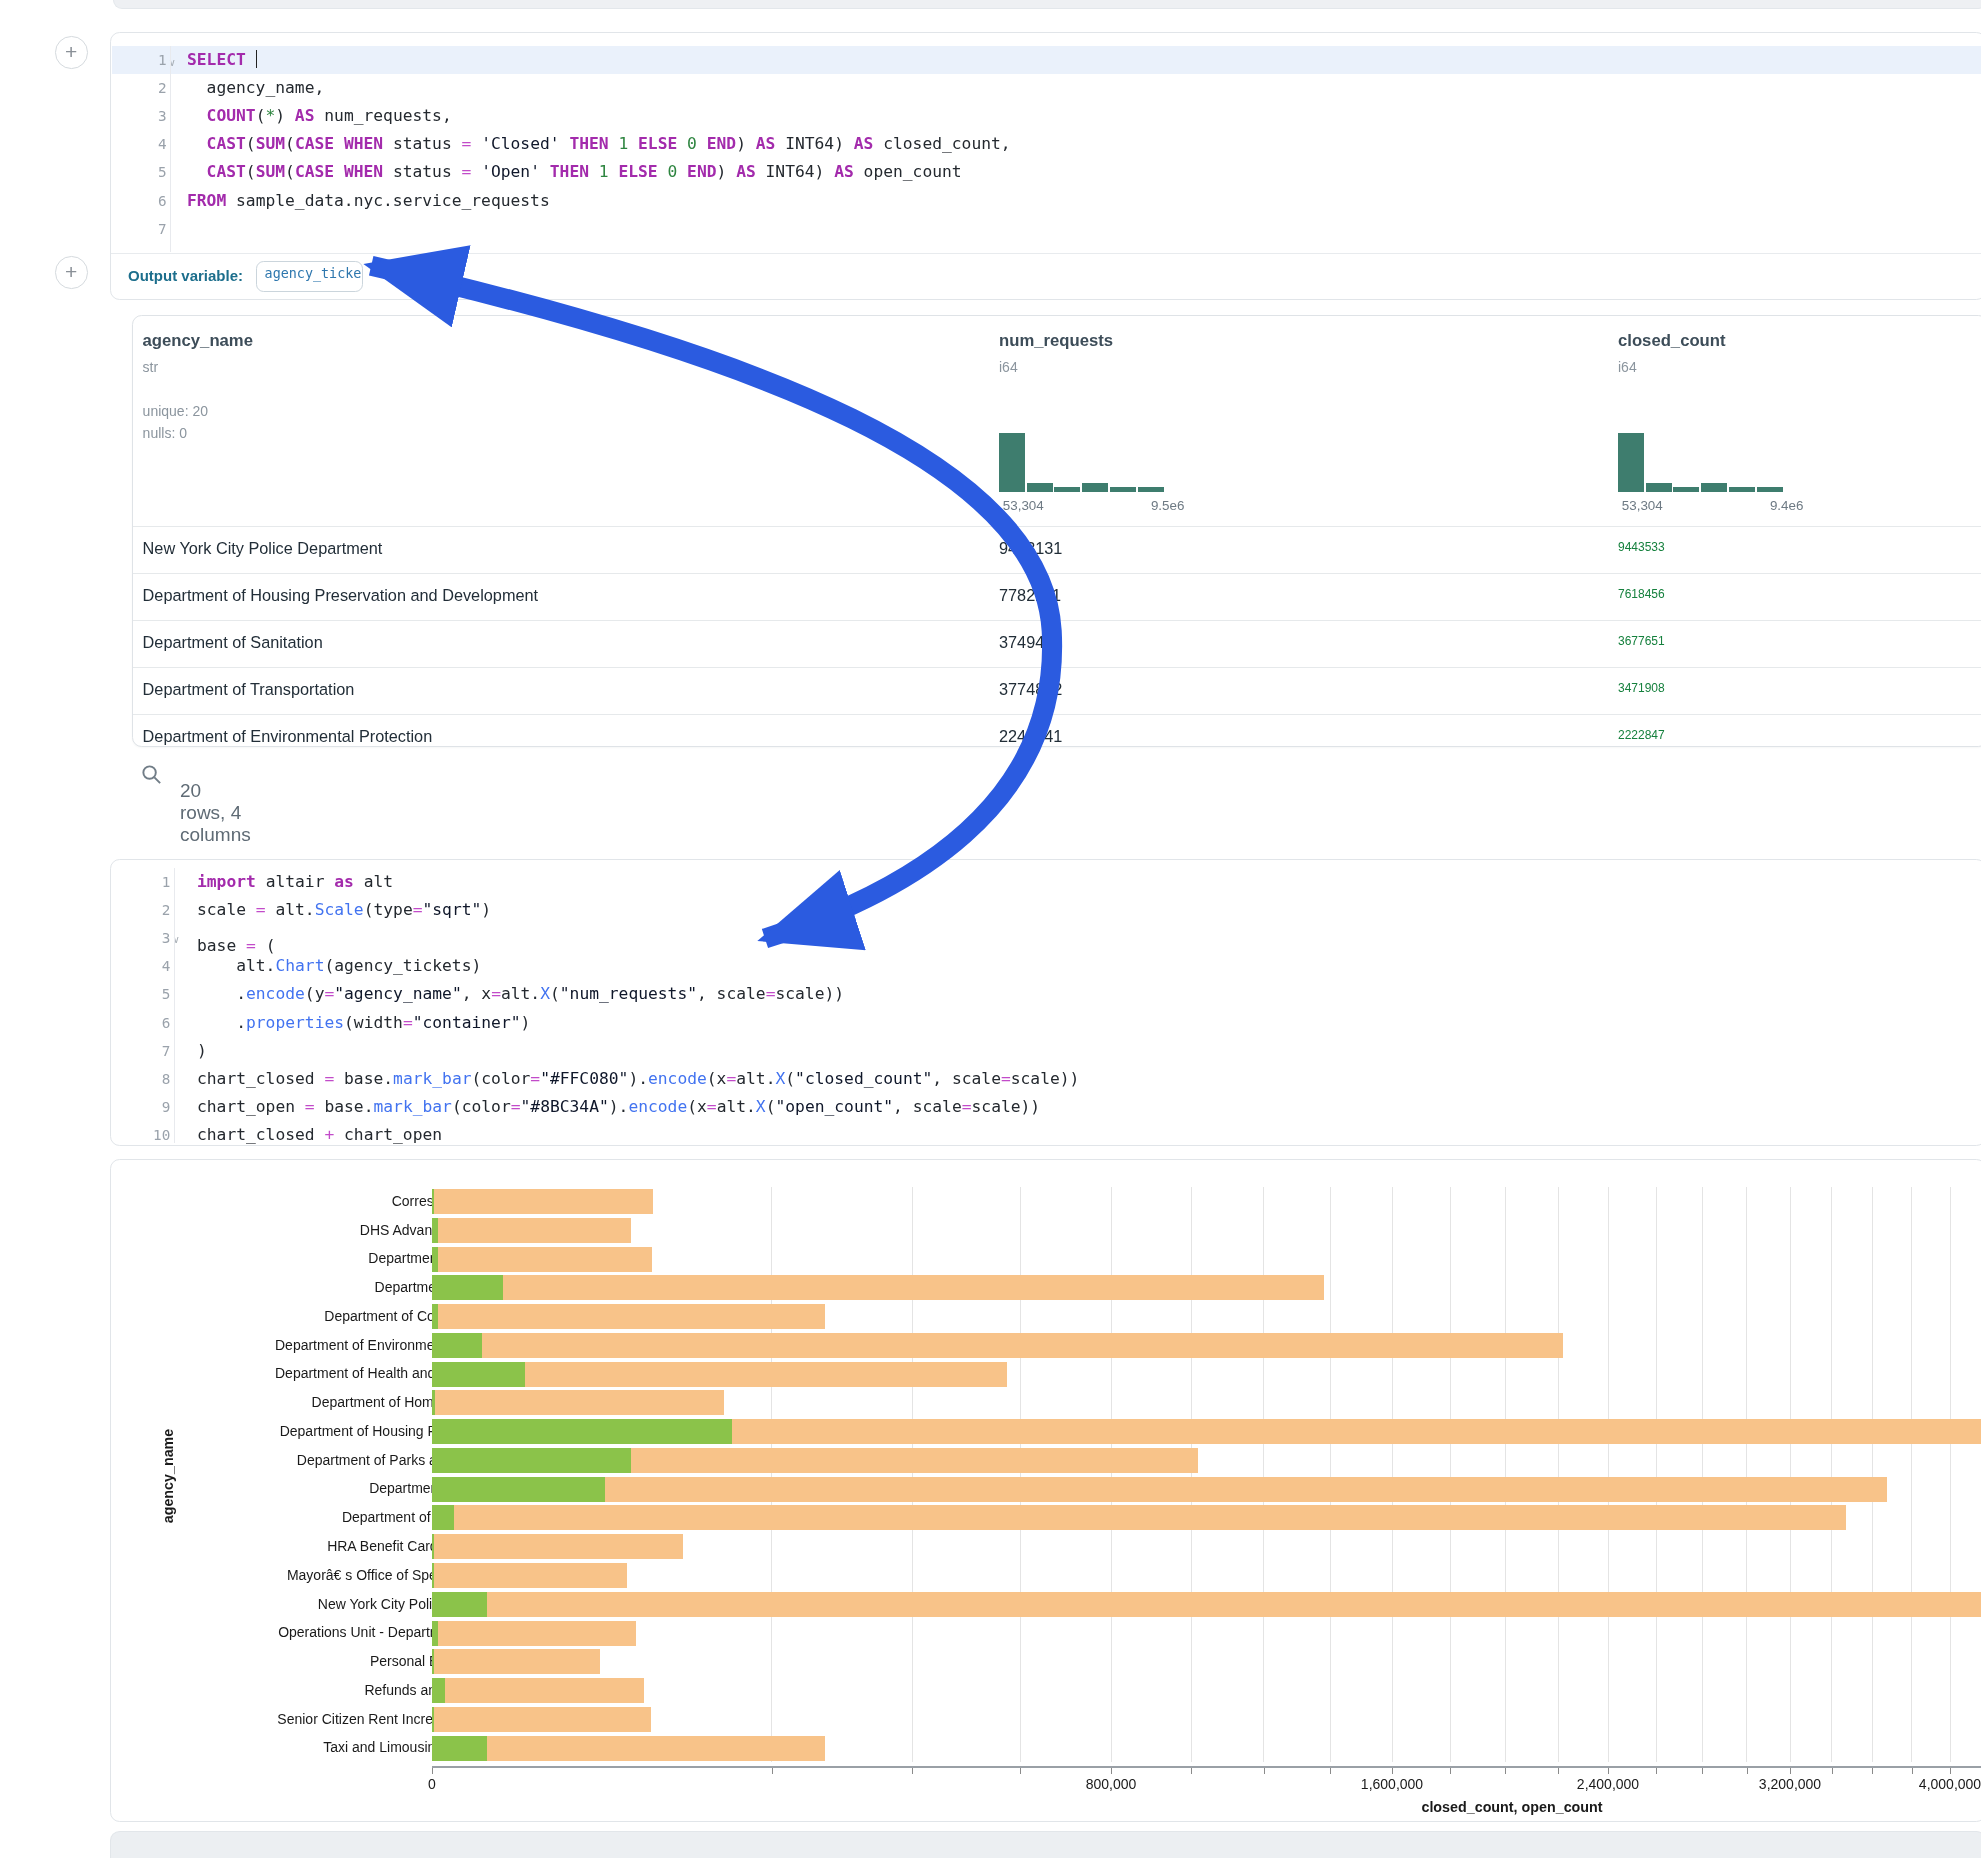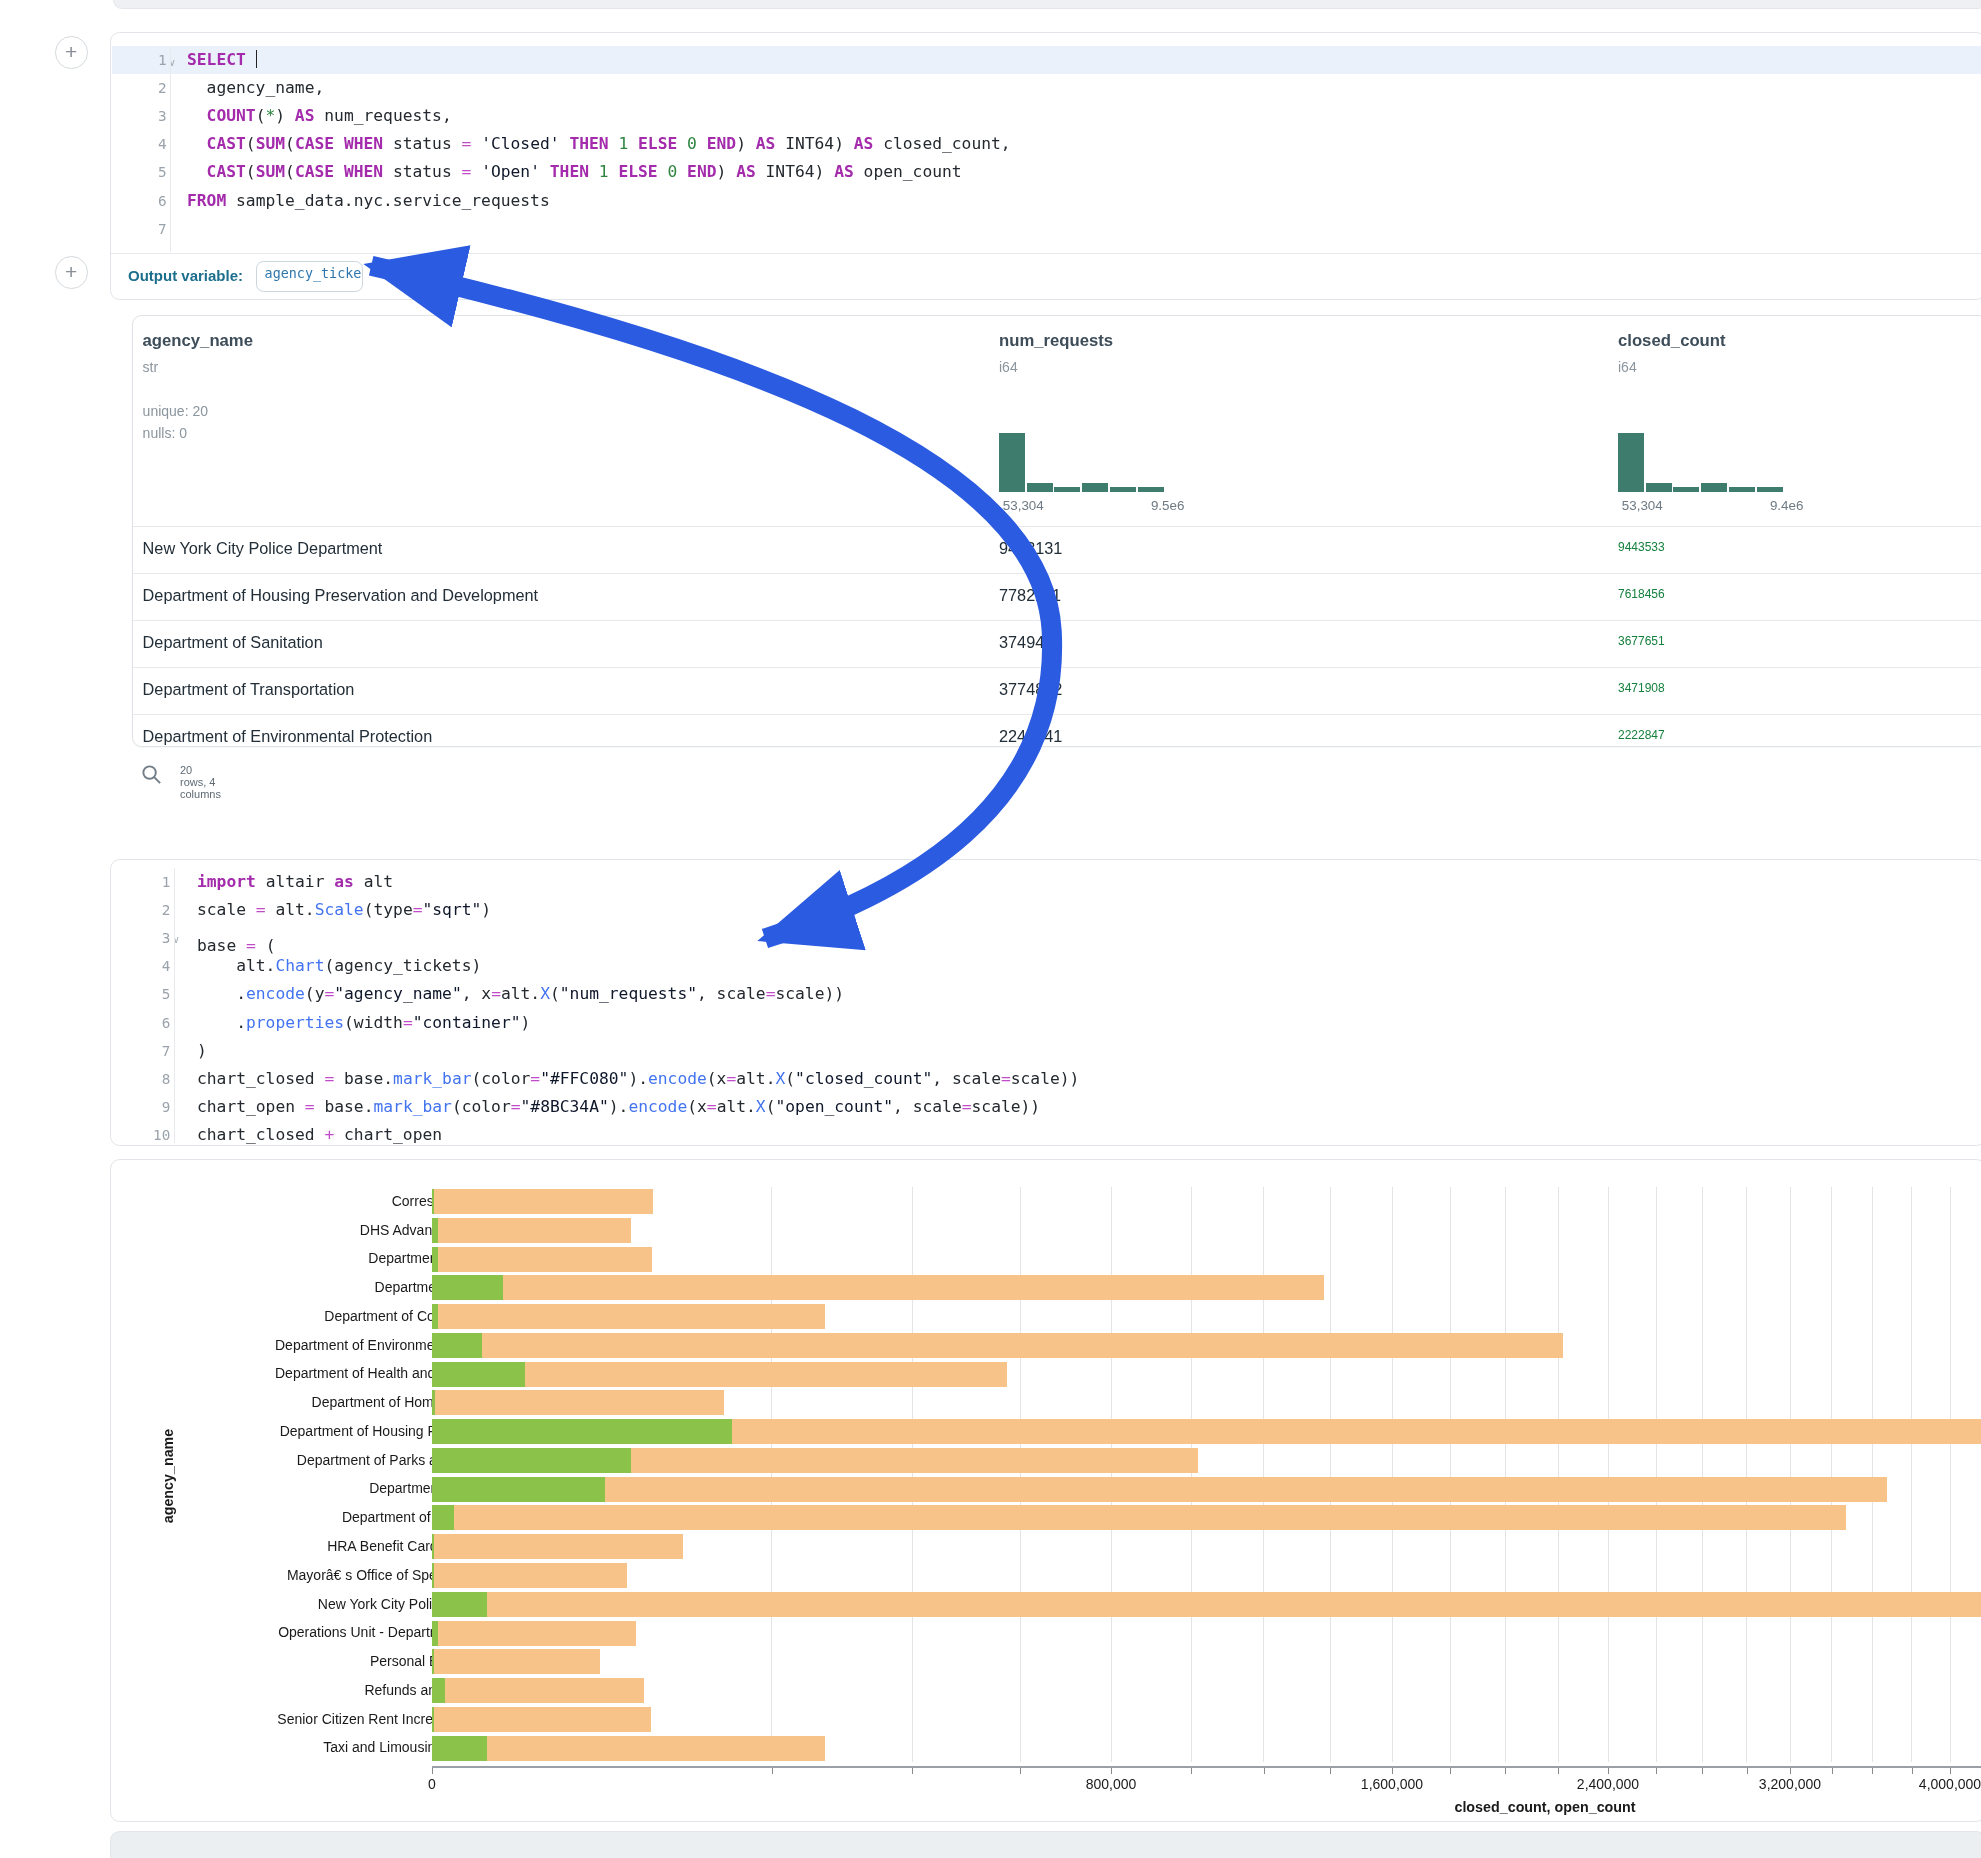--- a/index.html
+++ b/index.html
@@ -57,21 +57,21 @@
   .col-type { font-size:14px; color:#8b959e; margin-top:7.6px; }
   .col-stats { font-size:14px; color:#8b959e; line-height:22px; margin-top:25px; }
   .hist { position:absolute; height:59px; }
   .hist .hbar { position:absolute; bottom:0; background:#3e7d6e; }
   .hist-labels { position:absolute; font-size:13.4px; color:#6e7a84; }
   .t-row { position:absolute; left:0; right:0; height:47px; border-top:1px solid #e6e9eb; }
   .t-row .c0 { position:absolute; left:9.6px; top:12.4px; font-size:16.3px; color:#222e38; }
   .t-row .c1 { position:absolute; left:866px; top:12.4px; font-size:16.3px; color:#222e38; }
   .t-row .c2 { position:absolute; left:1485px; top:13px; font-size:12px; color:#15803d; }
   .table-footer { position:absolute; left:140px; top:761px; height:32.5px; }
-  .table-footer span { position:absolute; left:40px; top:3px; font-size:11px; color:#5f6b75; }
+  .table-footer span { position:absolute; left:40px; top:19px; font-size:19px; color:#5f6b75; }
 
   
   .chart-card { position:absolute; left:110px; top:1159px; width:1876px; height:663px;
     background:#fff; border:1px solid #e1e5e9; border-radius:9.6px; }
   .plot { position:absolute; left:321px; top:27px; width:1550px; height:575px;
     overflow:hidden; }
   .gridline { position:absolute; top:0; bottom:0; width:1px; background:#e4e4e4; }
   .bar-row { position:absolute; left:0; height:29px; }
   .bar { position:absolute; top:1.9px; height:25px; }
   .ylab { position:absolute; width:413px; text-align:right; font-size:14px;
@@ -378,21 +378,21 @@
       <div class="xtick" style="left: 1761px; top: 608px;"></div>
       <div class="xtick" style="left: 1801px; top: 608px;"></div>
       <div class="xtick" style="left: 1839px; top: 608px;"></div>
       <div class="xlab" style="left: 321px; top: 616px;">0</div>
       <div class="xlab" style="left: 1000px; top: 616px;">800,000</div>
       <div class="xlab" style="left: 1281px; top: 616px;">1,600,000</div>
       <div class="xlab" style="left: 1497px; top: 616px;">2,400,000</div>
       <div class="xlab" style="left: 1679px; top: 616px;">3,200,000</div>
       <div class="xlab" style="left: 1839px; top: 616px;">4,000,000</div>
     </div>
-  <div class="axis-title-x" style="left:1434px; top:639px;">closed_count, open_count</div>
+  <div class="axis-title-x" style="left:1401px; top:639px;">closed_count, open_count</div>
 </div>
 
 <svg class="arrow-svg" width="1982" height="1858" viewBox="0 0 2073 1944">
   <defs>
     <marker id="ah" markerWidth="5" markerHeight="4.2" refX="4.6" refY="2.1" orient="auto-start-reverse" markerUnits="strokeWidth">
       <path d="M0,0 L5,2.1 L0,4.2 z" fill="#2b5be0"></path>
     </marker>
   </defs>
   <path d="M 388 278 C 790 370, 1090 485, 1100 660 C 1110 845, 945 935, 800 982" fill="none" stroke="#2b5be0" stroke-width="21" marker-start="url(#ah)" marker-end="url(#ah)"></path>
 </svg>

